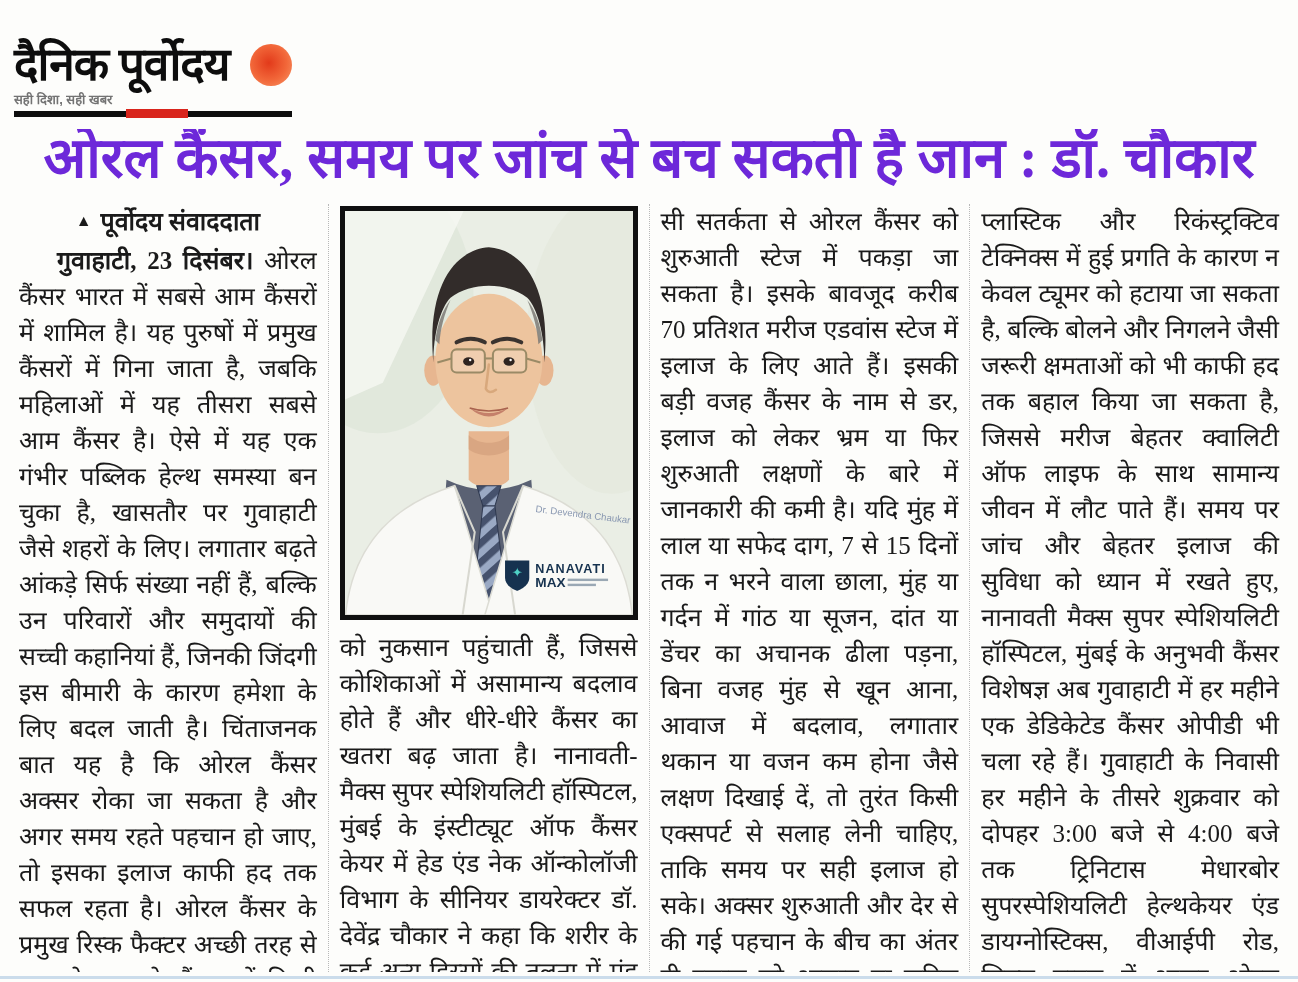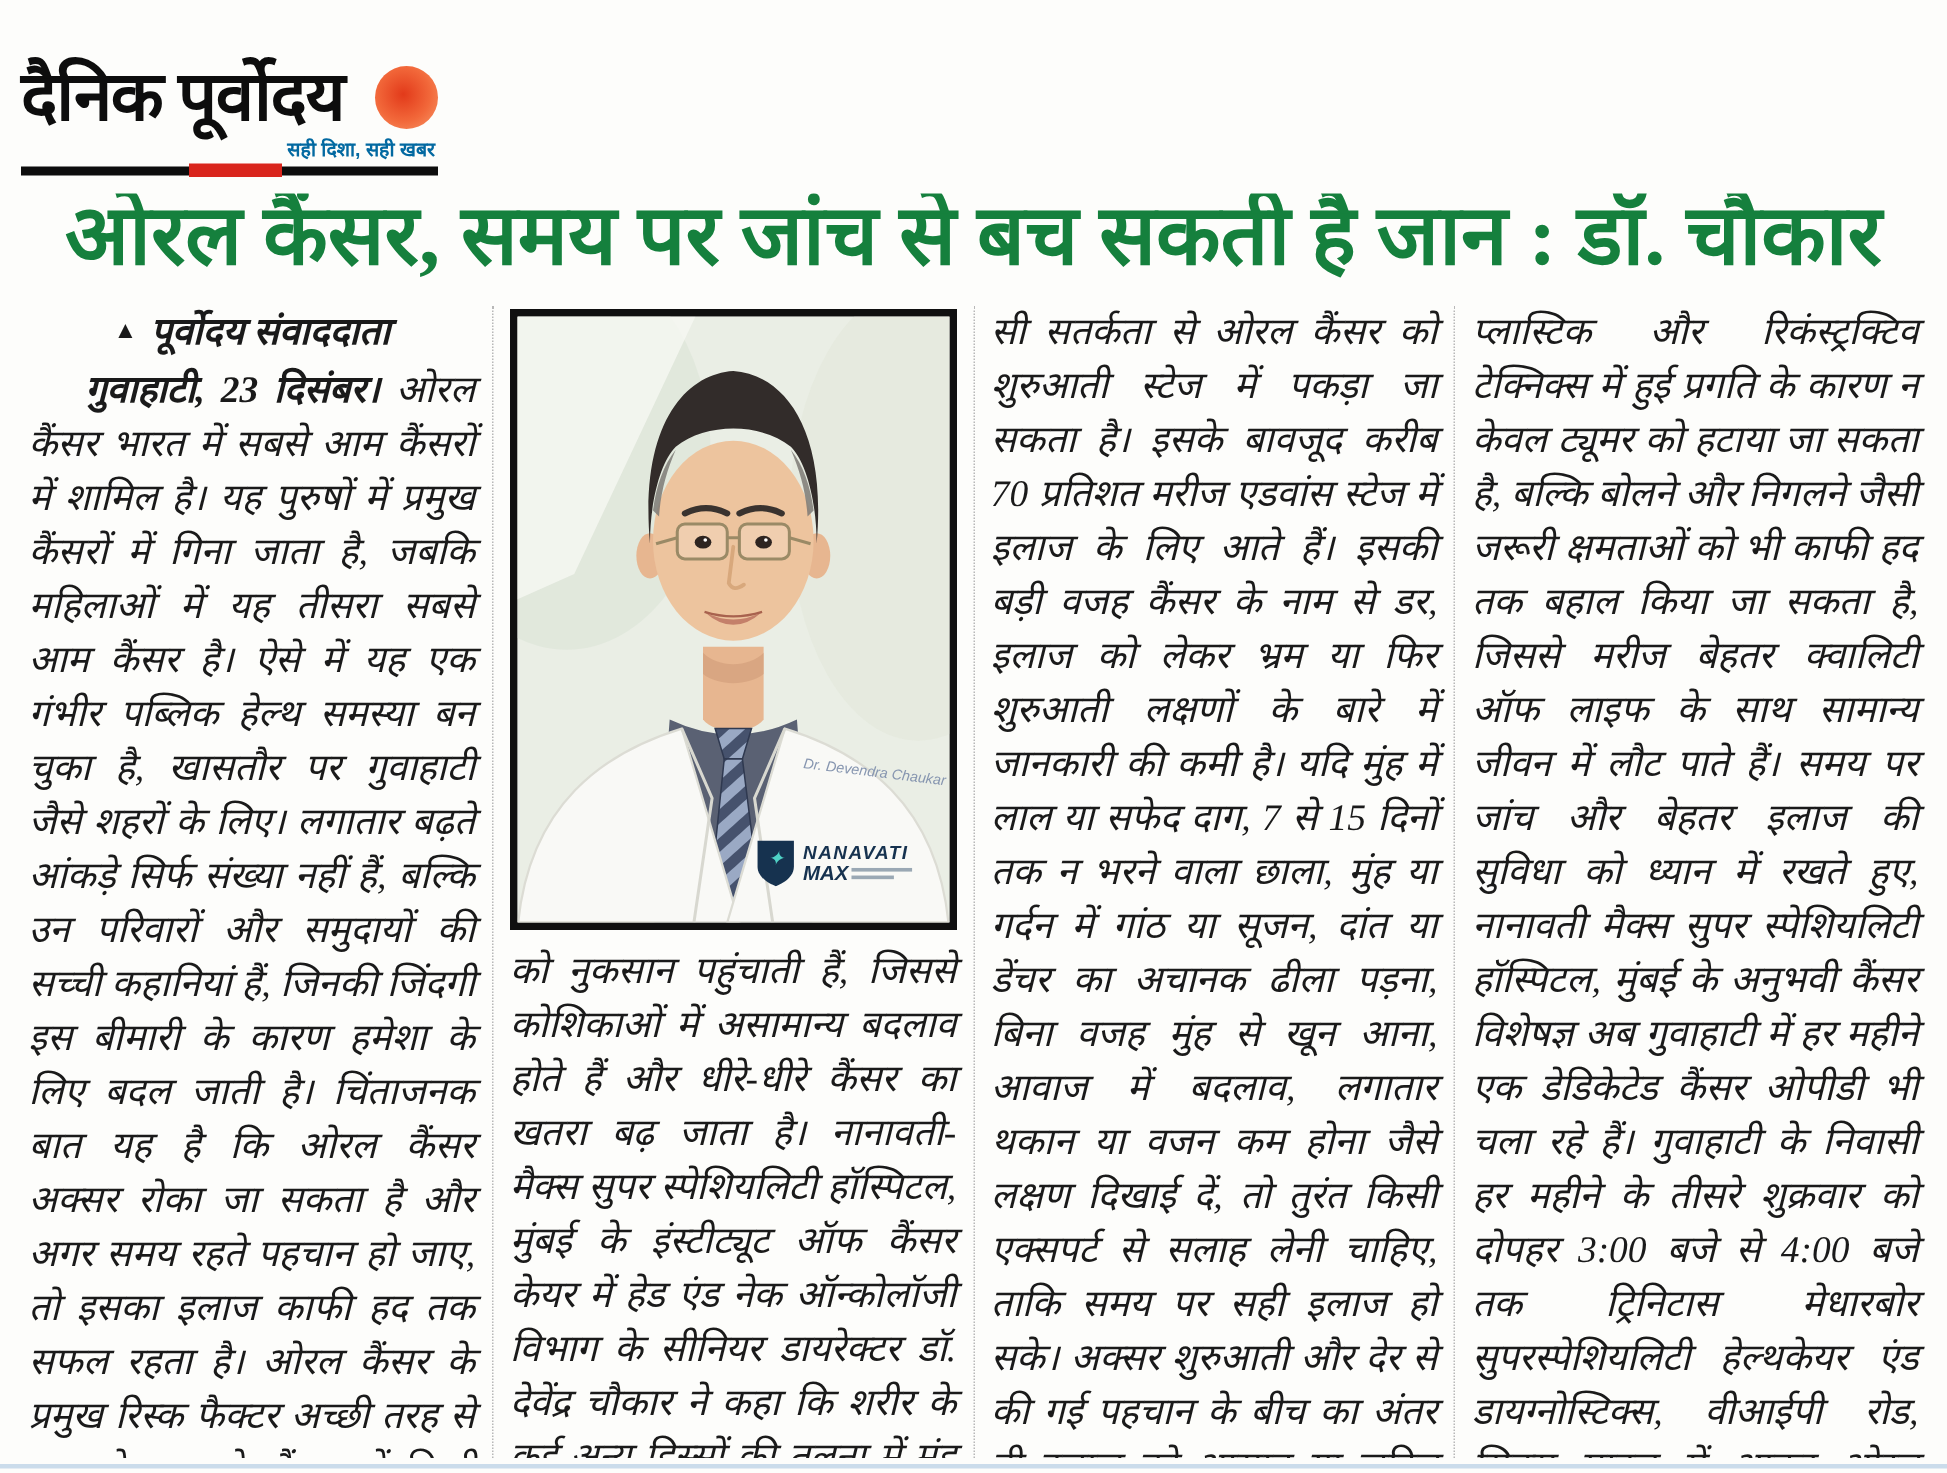--- a/index.html
+++ b/index.html
@@ -13,33 +13,33 @@
   .masthead-sun{
     position:absolute;top:8px;left:250px;width:42px;height:42px;border-radius:50%;
     background:radial-gradient(circle at 45% 45%, #e23a1a 0%, #f2683a 55%, #f89a6a 100%);
     z-index:1;
   }
   .masthead-title{
     position:relative;z-index:2;font-size:46px;font-weight:bold;line-height:1.02;
     color:#0d0d0d;white-space:nowrap;letter-spacing:-1px;
   }
   .masthead-tagline{
-    position:relative;z-index:2;width:276px;text-align:right;
+    position:relative;z-index:2;width:276px;
     font-family:"Liberation Sans","DejaVu Sans",sans-serif;
-    font-size:13px;font-weight:bold;color:#0369a1;margin-top:1px;white-space:nowrap;
+    font-size:13px;font-weight:bold;color:#737373;margin-top:1px;white-space:nowrap;
   }
   .masthead-rule{position:relative;margin-top:3px;width:278px;height:6px;background:#0d0d0d;}
   .rule-badge{position:absolute;left:112px;top:-2px;width:62px;height:9px;background:#d9251c;}
   
   .headline{
     margin:12px 10px 0 10px;text-align:center;white-space:nowrap;overflow:hidden;
-    font-size:56px;font-weight:bold;color:#15803d;line-height:1.05;
+    font-size:56px;font-weight:bold;color:#6d28d9;line-height:1.05;
   }
   
-  .columns{display:flex;margin:16px 8px 0 8px;height:768px;overflow:hidden;font-style:italic;}
+  .columns{display:flex;margin:16px 8px 0 8px;height:768px;overflow:hidden;}
   .col{flex:1 1 0;min-width:0;padding:0 11px;font-size:25px;line-height:1.44;text-align:justify;}
   .col + .col{border-left:1px dotted #b8b8b8;}
   .byline{text-align:center;font-weight:bold;font-size:25px;margin:0 0 3px 0;}
   .byline .tri{font-size:16px;vertical-align:4px;margin-right:9px;}
   .lead-para{margin:0;text-indent:38px;}
   .plain-para{margin:0;}
   .dateline{font-weight:bold;}
   
   .photo-frame{
     box-sizing:border-box;width:100%;height:414px;border:5px solid #101010;

